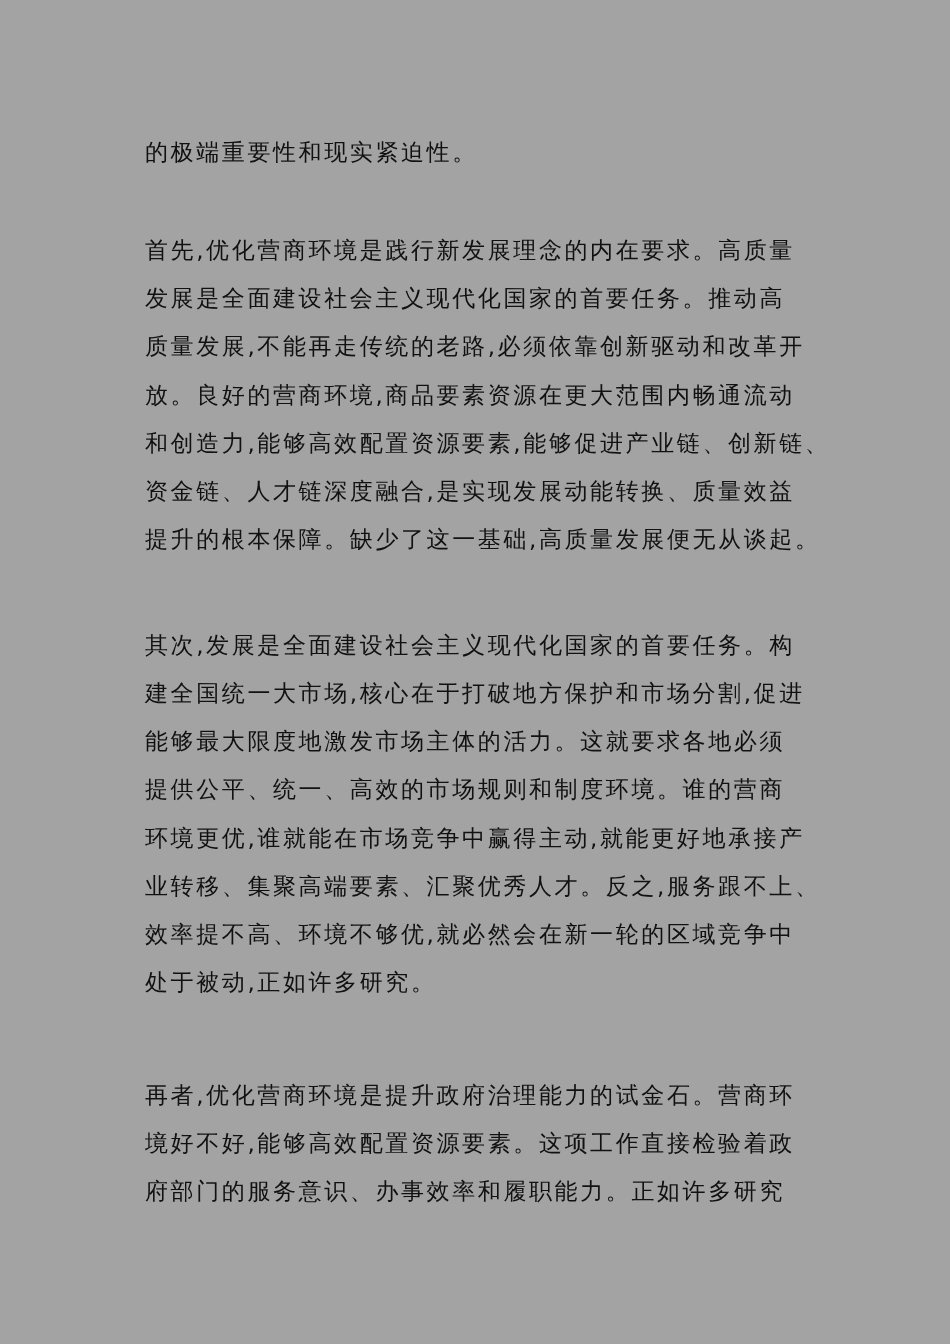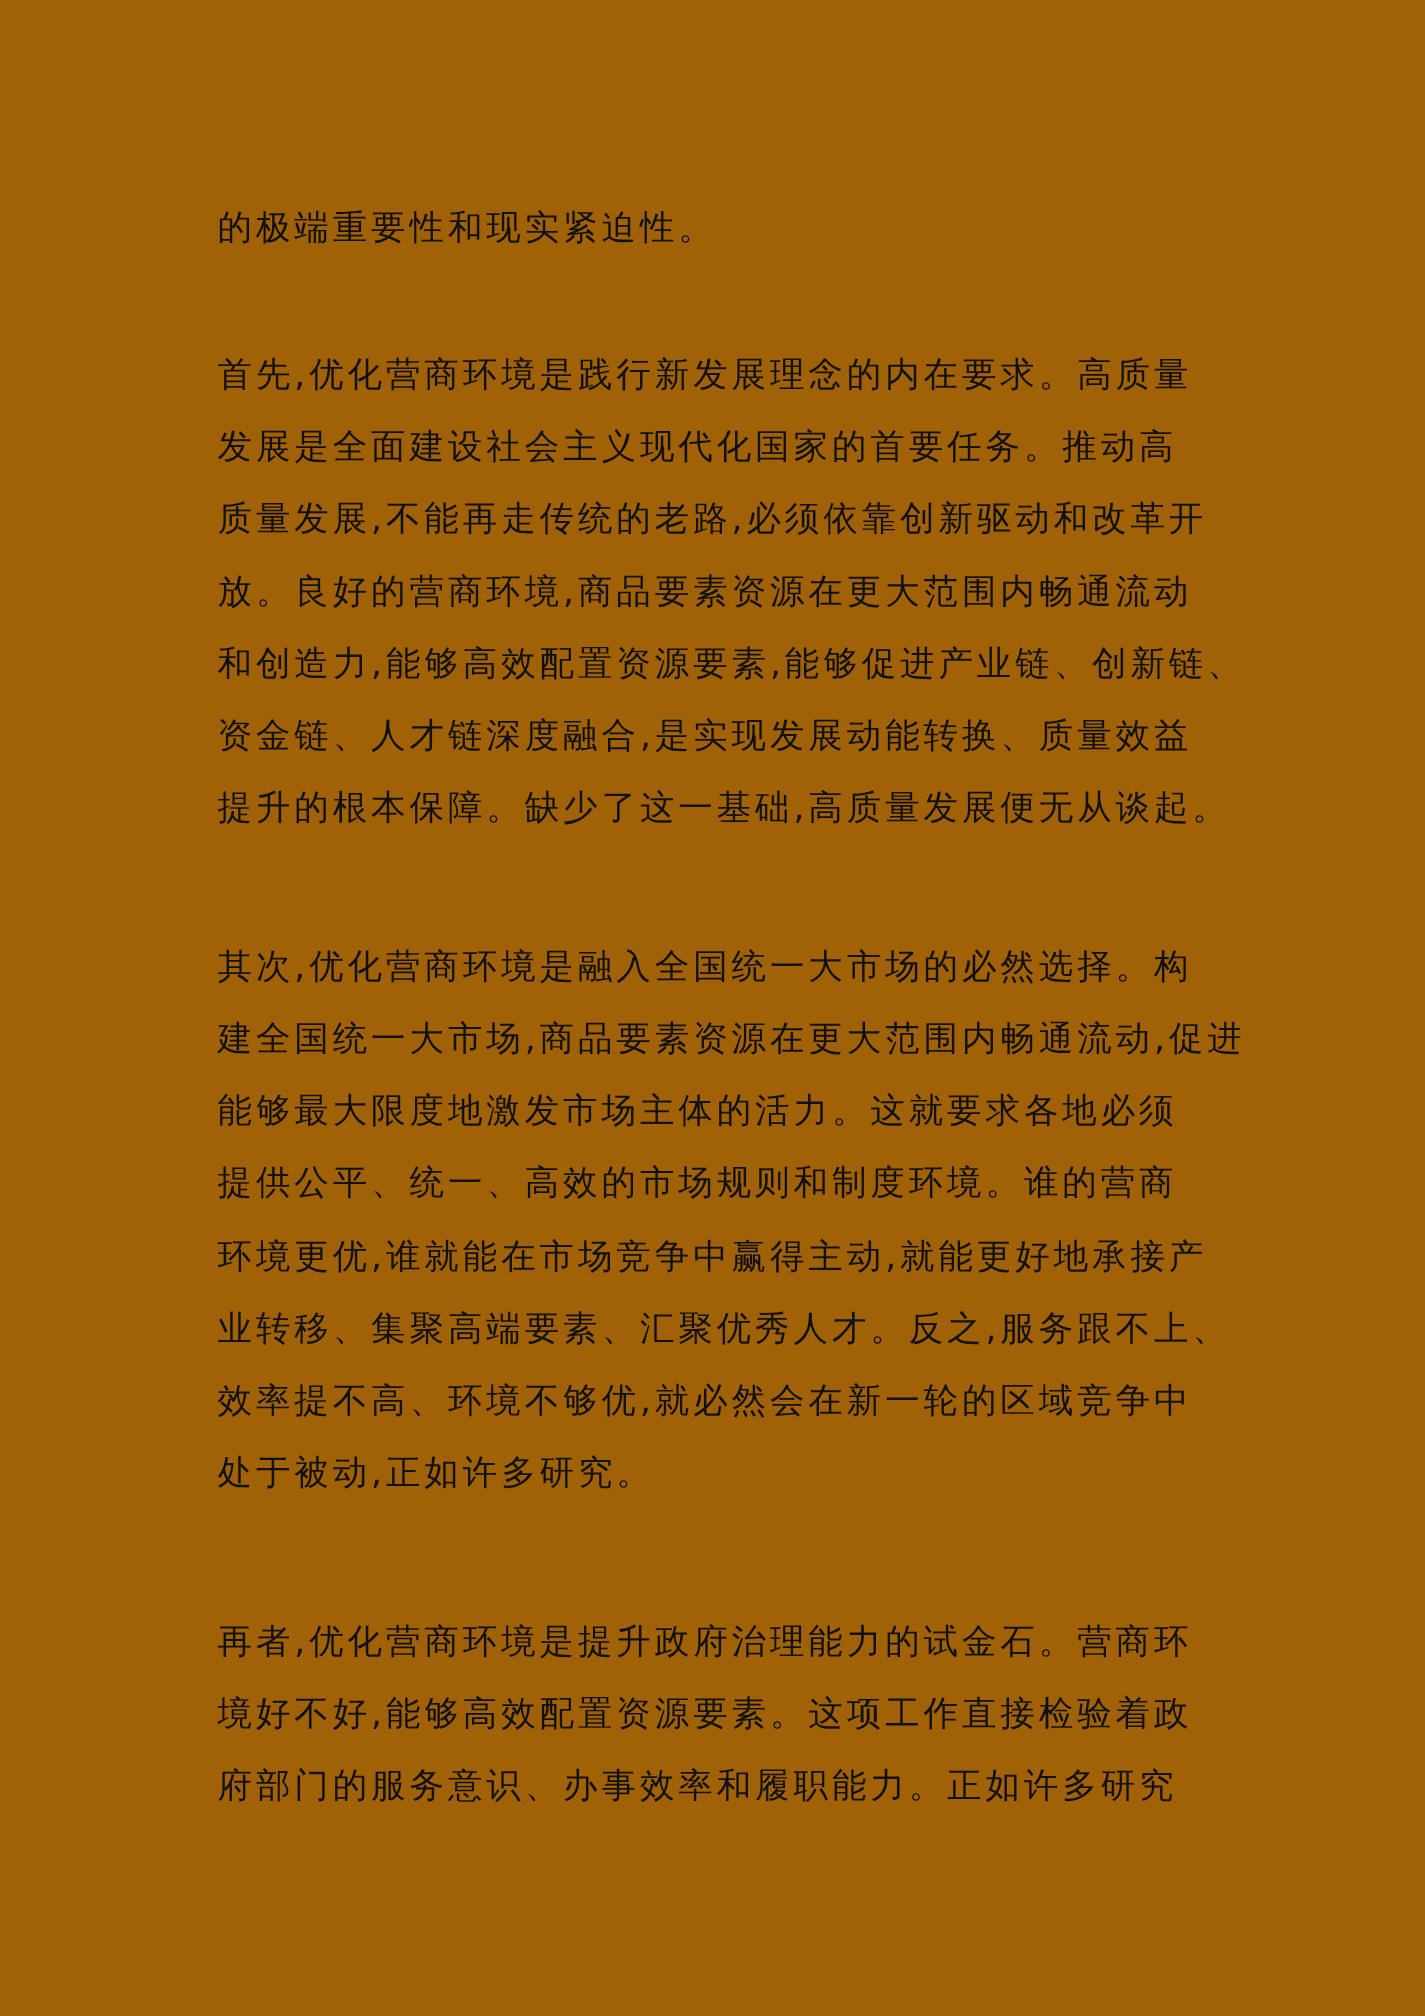--- a/index.html
+++ b/index.html
@@ -14,21 +14,21 @@
       overflow: hidden;
       font-family: "DejaVu Sans", "Liberation Sans", sans-serif;
       color: #111111;
     }
     .page {
       position: absolute;
       left: 0;
       top: 0;
       width: 950px;
       height: 1344px;
-      background: #a16207;
+      background: #a3a3a3;
       text-align: center;
     }
     .line {
       position: absolute;
       left: 145px;
       font-size: 23px;
       line-height: 30px;
       height: 30px;
       white-space: nowrap;
       letter-spacing: 2.6px;
@@ -48,22 +48,22 @@
     <div class="line" style="top:235px">首先,优化营商环境是践行新发展理念的内在要求。高质量</div>
     <div class="line" style="top:283px">发展是全面建设社会主义现代化国家的首要任务。推动高</div>
     <div class="line" style="top:331px">质量发展,不能再走传统的老路,必须依靠创新驱动和改革开</div>
     <div class="line" style="top:380px">放。良好的营商环境,商品要素资源在更大范围内畅通流动</div>
     <div class="line" style="top:428px">和创造力,能够高效配置资源要素,能够促进产业链、创新链、</div>
     <div class="line" style="top:476px">资金链、人才链深度融合,是实现发展动能转换、质量效益</div>
     <div class="line" style="top:524px">提升的根本保障。缺少了这一基础,高质量发展便无从谈起。</div>
   </div>
 
   <div>
-    <div class="line" style="top:630px">其次,优化营商环境是融入全国统一大市场的必然选择。构</div>
-    <div class="line" style="top:678px">建全国统一大市场,商品要素资源在更大范围内畅通流动,促进</div>
+    <div class="line" style="top:630px">其次,发展是全面建设社会主义现代化国家的首要任务。构</div>
+    <div class="line" style="top:678px">建全国统一大市场,核心在于打破地方保护和市场分割,促进</div>
     <div class="line" style="top:726px">能够最大限度地激发市场主体的活力。这就要求各地必须</div>
     <div class="line" style="top:774px">提供公平、统一、高效的市场规则和制度环境。谁的营商</div>
     <div class="line" style="top:823px">环境更优,谁就能在市场竞争中赢得主动,就能更好地承接产</div>
     <div class="line" style="top:871px">业转移、集聚高端要素、汇聚优秀人才。反之,服务跟不上、</div>
     <div class="line" style="top:919px">效率提不高、环境不够优,就必然会在新一轮的区域竞争中</div>
     <div class="line" style="top:967px">处于被动,正如许多研究。</div>
   </div>
 
   <div>
     <div class="line" style="top:1080px">再者,优化营商环境是提升政府治理能力的试金石。营商环</div>

